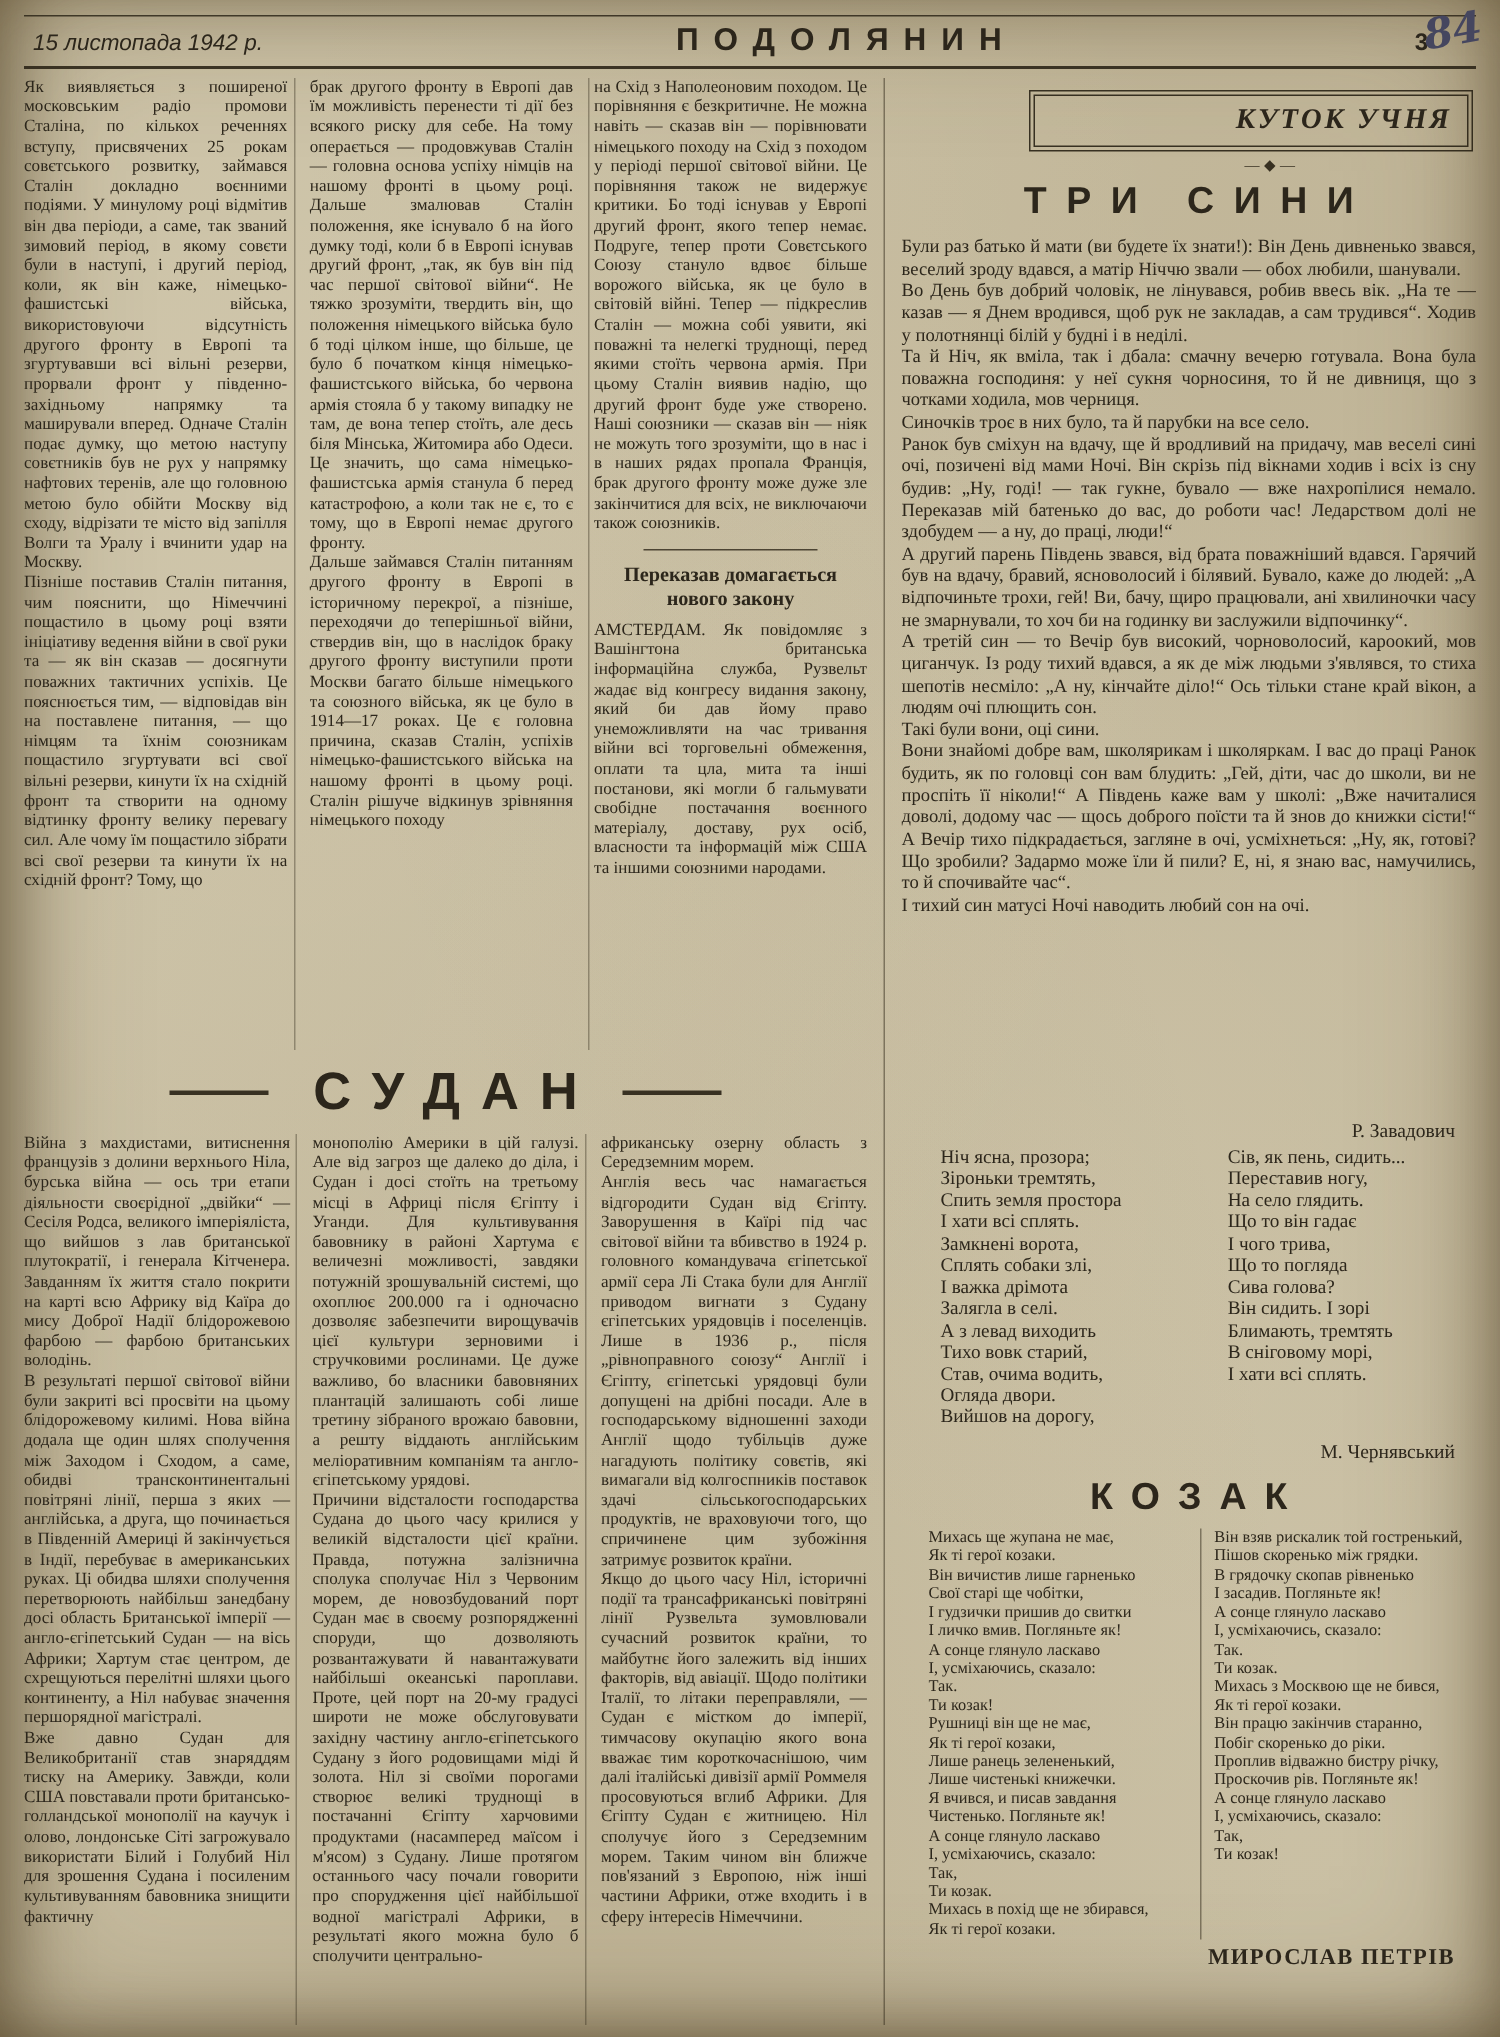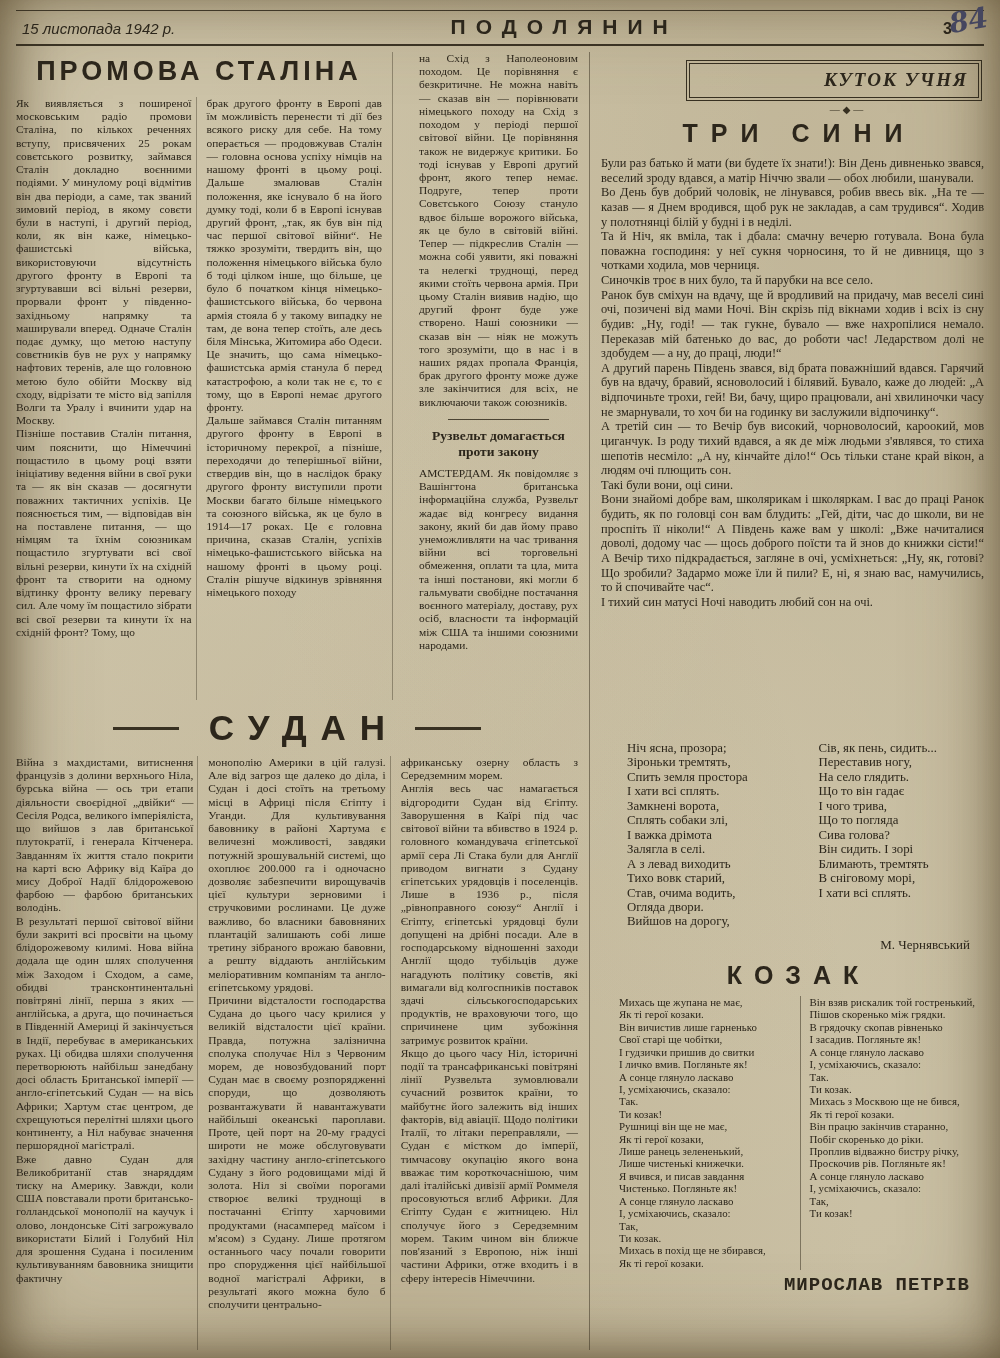--- a/index.html
+++ b/index.html
@@ -47,21 +47,21 @@
 
   .stalin-top{display:flex;height:648px;overflow:hidden;}
   .stalin-left{width:366px;flex:none;display:flex;flex-direction:column;min-width:0;}
   .stalin-headline{
     font-family:"Liberation Sans",sans-serif;font-weight:800;
     font-size:27px;letter-spacing:4px;text-align:center;margin:4px 0 10px;
   }
   .stalin-cols{flex:1;overflow:hidden;}
   .col3-wrap{
     flex:1;min-width:0;border-left:1px solid rgba(50,42,26,.38);
-    padding-left:26px;margin-left:10px;overflow:hidden;
+    padding-left:3px;margin-left:10px;overflow:hidden;
   }
   .short-rule{border-top:1px solid rgba(45,38,24,.8);width:64%;margin:10px auto 8px;}
   .sub-headline{font-size:13.5px;text-align:center;margin:0 0 7px;font-weight:700;}
 
   .sudan-head{display:flex;align-items:center;justify-content:center;gap:16px;height:56px;}
   .head-rule{flex:none;width:66px;border-top:3px solid rgba(40,33,20,.9);}
   .sudan-title{font-family:"Liberation Sans",sans-serif;font-weight:800;font-size:35px;letter-spacing:14px;padding-left:14px;}
   .sudan-cols{height:594px;overflow:hidden;}
 
   .corner-box{
@@ -69,21 +69,21 @@
     border:4px double rgba(40,33,20,.9);
     padding:5px 10px 6px;text-align:right;
   }
   .corner-box span{font-style:italic;font-weight:700;font-size:19px;letter-spacing:2px;}
   .ornament{width:268px;margin:0 2px 0 auto;text-align:center;font-size:10px;letter-spacing:3px;color:rgba(40,33,20,.9);}
 
   .spaced-title{font-family:"Liberation Sans",sans-serif;text-align:center;font-weight:800;}
   .three-sons-title{font-size:25px;letter-spacing:13px;padding-left:13px;margin:4px 0 8px;}
   .three-sons-body{font-size:12.4px;line-height:1.18;height:585px;overflow:hidden;}
   .signature{text-align:right;font-size:13px;margin:4px 14px 2px 0;}
-  .signature.bold{font-weight:700;letter-spacing:1px;font-family:Liberation Mono, monospace;font-size:19px;}
+  .signature.bold{font-weight:700;letter-spacing:1px;font-family:Liberation Serif, serif;font-size:15px;}
 
   .winter-title{font-size:21px;letter-spacing:7px;padding-left:7px;margin:8px 0 6px;}
   .poem{display:flex;}
   .poem-col{flex:1 1 0;min-width:0;white-space:pre-line;overflow:hidden;margin-left:18px;}
   .winter-poem{font-size:12.8px;line-height:1.13;height:192px;}
   .winter-poem .poem-col{padding-left:8px;}
   .cossack-title{font-size:25px;letter-spacing:12px;padding-left:12px;margin:8px 0 6px;}
   .cossack-poem{font-size:10.9px;line-height:1.14;height:274px;}
   .cossack-poem .poem-col.divided{border-left:1px solid rgba(50,42,26,.5);padding-left:9px;margin-left:6px;}
 </style>
@@ -99,32 +99,31 @@
     <span class="masthead">ПОДОЛЯНИН</span>
     <span class="pagenum">3</span>
   </header>
 
   <main class="content">
 
     <section class="left-zone">
 
       <div class="stalin-top">
         <div class="stalin-left">
-          <h1 class="stalin-headline">ПРОМОВА СТАЛІНА</h1>
           <div class="cols stalin-cols">
             <div class="col body-text">Як виявляється з поширеної московським радіо промови Сталіна, по кількох реченнях вступу, присвячених 25 рокам совєтського розвитку, займався Сталін докладно воєнними подіями. У минулому році відмітив він два періоди, а саме, так званий зимовий період, в якому совєти були в наступі, і другий період, коли, як він каже, німецько-фашистські війська, використовуючи відсутність другого фронту в Европі та згуртувавши всі вільні резерви, прорвали фронт у південно-західньому напрямку та маширували вперед. Одначе Сталін подає думку, що метою наступу совєтників був не рух у напрямку нафтових теренів, але що головною метою було обійти Москву від сходу, відрізати те місто від запілля Волги та Уралу і вчинити удар на Москву.
 Пізніше поставив Сталін питання, чим пояснити, що Німеччині пощастило в цьому році взяти ініціативу ведення війни в свої руки та — як він сказав — досягнути поважних тактичних успіхів. Це пояснюється тим, — відповідав він на поставлене питання, — що німцям та їхнім союзникам пощастило згуртувати всі свої вільні резерви, кинути їх на східній фронт та створити на одному відтинку фронту велику перевагу сил. Але чому їм пощастило зібрати всі свої резерви та кинути їх на східній фронт? Тому, що</div>
             <div class="col body-text">брак другого фронту в Европі дав їм можливість перенести ті дії без всякого риску для себе. На тому операється — продовжував Сталін — головна основа успіху німців на нашому фронті в цьому році. Дальше змалював Сталін положення, яке існувало б на його думку тоді, коли б в Европі існував другий фронт, „так, як був він під час першої світової війни“. Не тяжко зрозуміти, твердить він, що положення німецького війська було б тоді цілком інше, що більше, це було б початком кінця німецько-фашистського війська, бо червона армія стояла б у такому випадку не там, де вона тепер стоїть, але десь біля Мінська, Житомира або Одеси. Це значить, що сама німецько-фашистська армія станула б перед катастрофою, а коли так не є, то є тому, що в Европі немає другого фронту.
 Дальше займався Сталін питанням другого фронту в Европі в історичному перекрої, а пізніше, переходячи до теперішньої війни, ствердив він, що в наслідок браку другого фронту виступили проти Москви багато більше німецького та союзного війська, як це було в 1914—17 роках. Це є головна причина, сказав Сталін, успіхів німецько-фашистського війська на нашому фронті в цьому році. Сталін рішуче відкинув зрівняння німецького походу</div>
           </div>
         </div>
         <div class="col3-wrap">
           <div class="body-text">на Схід з Наполеоновим походом. Це порівняння є безкритичне. Не можна навіть — сказав він — порівнювати німецького походу на Схід з походом у періоді першої світової війни. Це порівняння також не видержує критики. Бо тоді існував у Европі другий фронт, якого тепер немає. Подруге, тепер проти Совєтського Союзу стануло вдвоє більше ворожого війська, як це було в світовій війні. Тепер — підкреслив Сталін — можна собі уявити, які поважні та нелегкі труднощі, перед якими стоїть червона армія. При цьому Сталін виявив надію, що другий фронт буде уже створено. Наші союзники — сказав він — ніяк не можуть того зрозуміти, що в нас і в наших рядах пропала Франція, брак другого фронту може дуже зле закінчитися для всіх, не виключаючи також союзників.</div>
           <div class="short-rule"></div>
-          <h3 class="sub-headline">Рузвельт домагається проти закону</h3>
+          <h3 class="sub-headline">Переказав домагається нового закону</h3>
           <div class="body-text">АМСТЕРДАМ. Як повідомляє з Вашінгтона британська інформаційна служба, Рузвельт жадає від конгресу видання закону, який би дав йому право унеможливляти на час тривання війни всі торговельні обмеження, оплати та цла, мита та інші постанови, які могли б гальмувати свобідне постачання воєнного матеріалу, доставу, рух осіб, власности та інформацій між США та іншими союзними народами.</div>
         </div>
       </div>
 
       <div class="sudan-head">
         <span class="head-rule"></span>
         <span class="sudan-title">СУДАН</span>
         <span class="head-rule"></span>
       </div>
 
@@ -152,20 +151,21 @@
       <div class="three-sons-body body-text">Були раз батько й мати (ви будете їх знати!): Він День дивненько звався, веселий зроду вдався, а матір Ніччю звали — обох любили, шанували.
 Во День був добрий чоловік, не лінувався, робив ввесь вік. „На те — казав — я Днем вродився, щоб рук не закладав, а сам трудився“. Ходив у полотнянці білій у будні і в неділі.
 Та й Ніч, як вміла, так і дбала: смачну вечерю готувала. Вона була поважна господиня: у неї сукня чорносиня, то й не дивниця, що з чотками ходила, мов черниця.
 Синочків троє в них було, та й парубки на все село.
 Ранок був сміхун на вдачу, ще й вродливий на придачу, мав веселі сині очі, позичені від мами Ночі. Він скрізь під вікнами ходив і всіх із сну будив: „Ну, годі! — так гукне, бувало — вже нахропілися немало. Переказав мій батенько до вас, до роботи час! Ледарством долі не здобудем — а ну, до праці, люди!“
 А другий парень Південь звався, від брата поважніший вдався. Гарячий був на вдачу, бравий, ясноволосий і білявий. Бувало, каже до людей: „А відпочиньте трохи, гей! Ви, бачу, щиро працювали, ані хвилиночки часу не змарнували, то хоч би на годинку ви заслужили відпочинку“.
 А третій син — то Вечір був високий, чорноволосий, кароокий, мов циганчук. Із роду тихий вдався, а як де між людьми з'являвся, то стиха шепотів несміло: „А ну, кінчайте діло!“ Ось тільки стане край вікон, а людям очі плющить сон.
 Такі були вони, оці сини.
 Вони знайомі добре вам, школярикам і школяркам. І вас до праці Ранок будить, як по головці сон вам блудить: „Гей, діти, час до школи, ви не проспіть її ніколи!“ А Південь каже вам у школі: „Вже начиталися доволі, додому час — щось доброго поїсти та й знов до книжки сісти!“ А Вечір тихо підкрадається, загляне в очі, усміхнеться: „Ну, як, готові? Що зробили? Задармо може їли й пили? Е, ні, я знаю вас, намучились, то й спочивайте час“.
 І тихий син матусі Ночі наводить любий сон на очі.</div>
+      <div class="signature">Р. Завадович</div>
 
       <div class="poem winter-poem">
         <div class="poem-col">Ніч ясна, прозора;
 Зіроньки тремтять,
 Спить земля простора
 І хати всі сплять.
 Замкнені ворота,
 Сплять собаки злі,
 І важка дрімота
 Залягла в селі.

